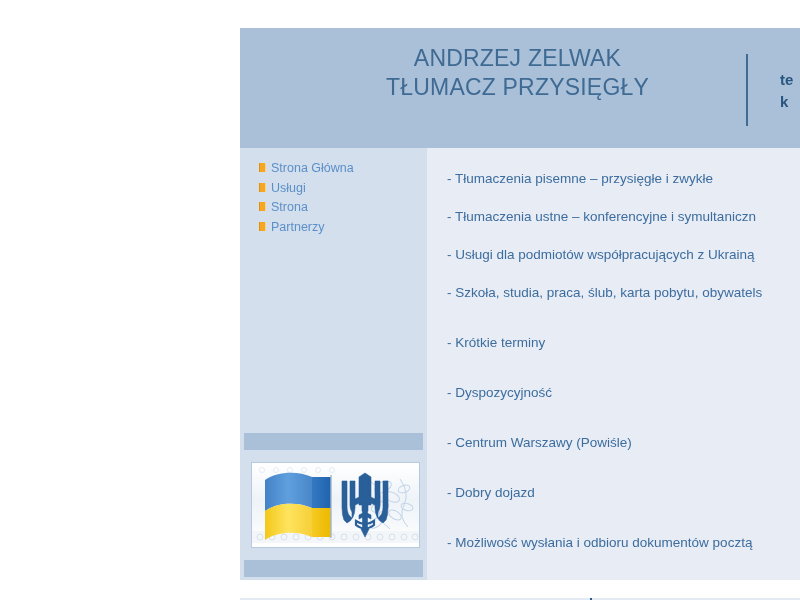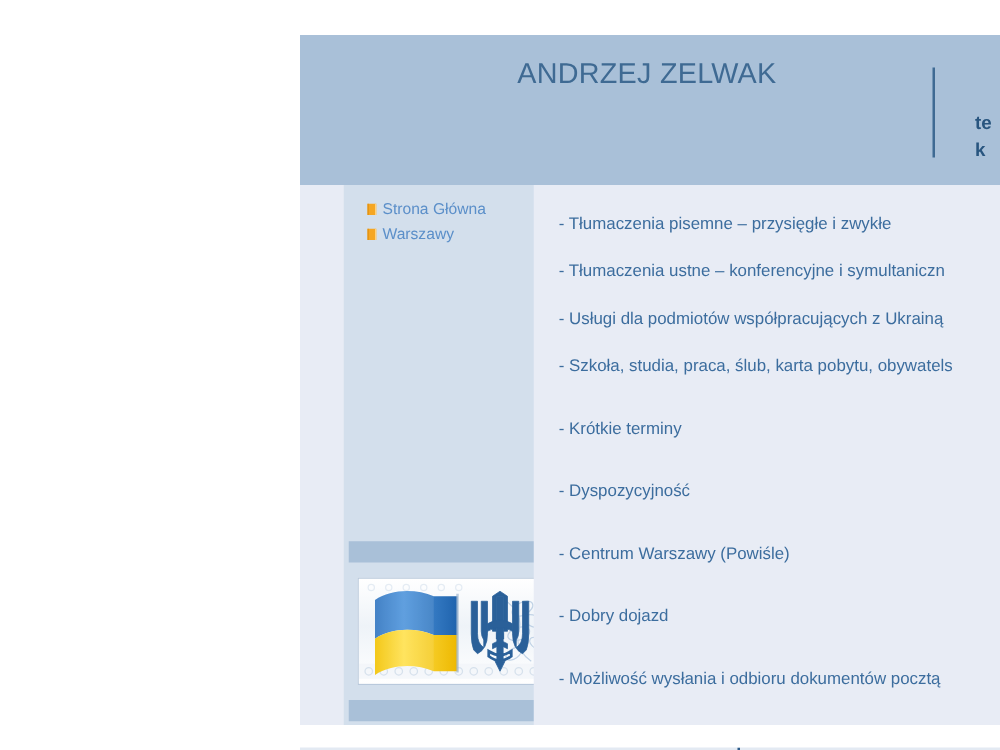--- a/index.html
+++ b/index.html
@@ -54,21 +54,21 @@
     left: 506px;
     top: 26px;
     width: 2px;
     height: 72px;
     background: #3f6a93;
   }
 
   .header-contact {
     position: absolute;
     left: 540px;
-    top: 60px;
+    top: 41px;
     color: #28557f;
     font-size: 15px;
     line-height: 22px;
     font-weight: bold;
     white-space: nowrap;
   }
   .header-contact .cline { display: block; }
 
   
   .body-row {
@@ -78,21 +78,20 @@
   }
 
   
   .sidebar {
     position: absolute;
     left: 0;
     top: 0;
     width: 187px;
     height: 432px;
     background: #d3dfec;
-    margin-left: 35px;
   }
 
   .nav {
     list-style: none;
     margin: 0;
     padding: 9px 0 0 0;
   }
   .nav-item {
     position: relative;
     padding: 0 0 0 31px;
@@ -183,39 +182,48 @@
 </style>
 </head>
 <body>
 
 <div id="page">
   <div class="site">
 
     <div class="header">
       <div class="header-title">
         <span class="line">ANDRZEJ ZELWAK</span>
+        <span class="line">TŁUMACZ PRZYSIĘGŁY</span>
       </div>
       <div class="header-divider"></div>
       <div class="header-contact">
         <span class="cline">te</span>
         <span class="cline">k</span>
       </div>
     </div>
 
     <div class="body-row">
 
       <div class="sidebar">
         <ul class="nav">
           <li class="nav-item">
             <span class="nav-bullet"></span>
             <a class="nav-link">Strona Główna</a>
           </li>
           <li class="nav-item">
             <span class="nav-bullet"></span>
-            <a class="nav-link">Warszawy</a>
+            <a class="nav-link">Usługi</a>
+          </li>
+          <li class="nav-item">
+            <span class="nav-bullet"></span>
+            <a class="nav-link">Strona</a>
+          </li>
+          <li class="nav-item">
+            <span class="nav-bullet"></span>
+            <a class="nav-link">Partnerzy</a>
           </li>
         </ul>
 
         <div class="side-bar-block top"></div>
 
         <div class="flag-box">
           <svg class="flag-svg" viewBox="0 0 167 84" xmlns="http://www.w3.org/2000/svg">
             <defs>
               <linearGradient id="bgGrad" x1="0" y1="0" x2="0" y2="1">
                 <stop offset="0%" stop-color="#ffffff"></stop>

